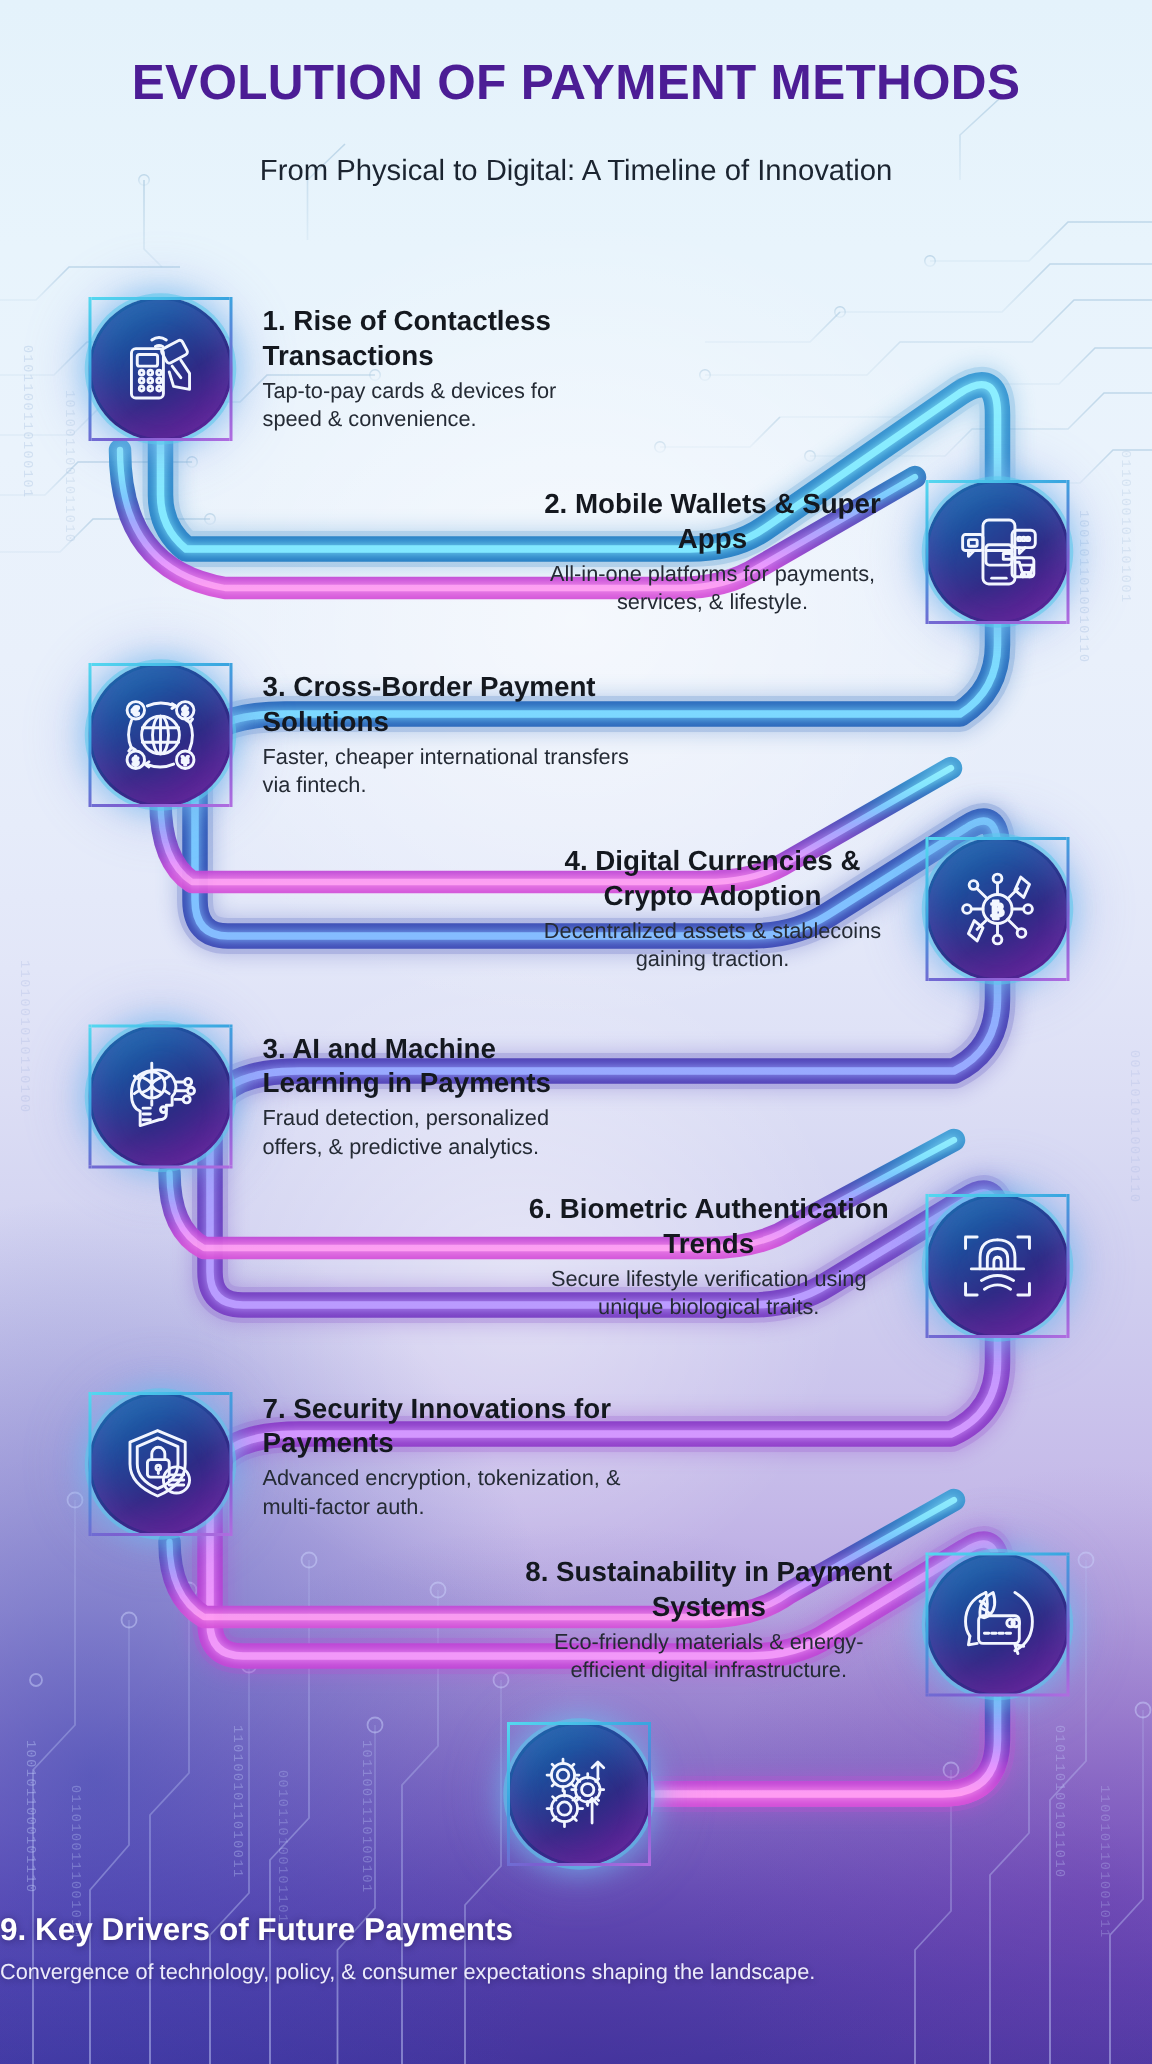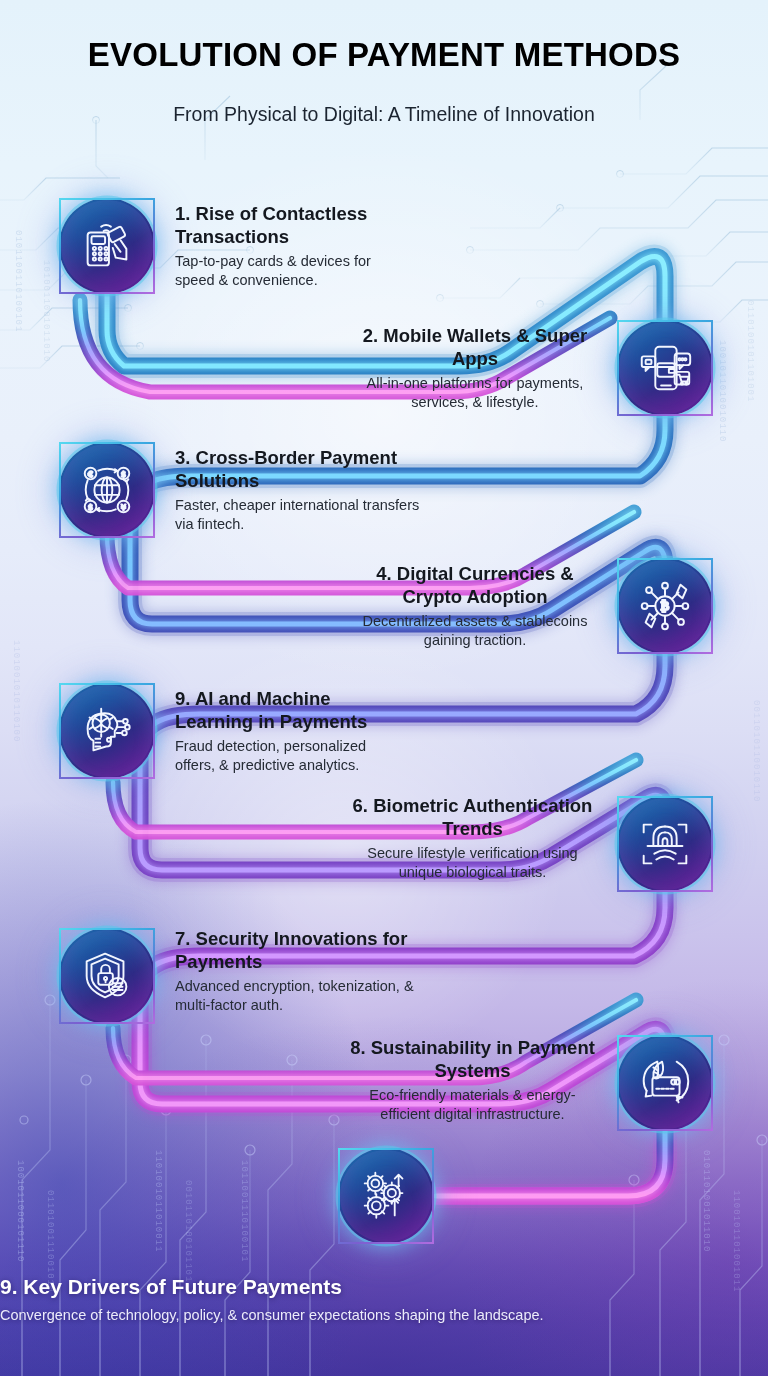--- a/index.html
+++ b/index.html
@@ -61,21 +61,21 @@
     letter-spacing:1px;
     line-height:11px;
     writing-mode:vertical-rl;
     white-space:nowrap;
     user-select:none;
   }
 
   
   .header { position:absolute; top:36px; left:0; width:768px; text-align:center; z-index:8; }
   .title {
-    font-size:33px; font-weight:bold; color:#000000;
+    font-size:33px; font-weight:bold; color:#4c1d95;
     letter-spacing:.2px; line-height:1.17;
     text-transform:uppercase;
   }
   .subtitle {
     margin-top:28px;
     font-size:19.5px; color:#1b2430; font-weight:400;
   }
 
   
   .pipe-layer { position:absolute; inset:0; z-index:2; }
@@ -427,21 +427,21 @@
         <path d="M42 22 h6 M42 28 h8 M42 34 h5"></path>
         <circle cx="51" cy="22" r="2.4"></circle>
           <circle cx="53" cy="28" r="2.4"></circle>
           <circle cx="50" cy="34" r="2.4"></circle>
         <path d="M20 44 h5 M20 48 h5 M20 40 h5"></path>
         <circle cx="34" cy="41" r="2"></circle>
       </svg>
     </div>
   </div>
   <div class="txt left-al" style="left:175px; top:688px; width:235px;">
-    <h3>9. AI and Machine Learning in Payments</h3>
+    <h3>3. AI and Machine Learning in Payments</h3>
     <p>Fraud detection, personalized offers, &amp; predictive analytics.</p>
   </div>
 
   <div class="node" style="left:617px; top:796px;">
     <div class="circle">
       <svg viewBox="0 0 64 64" fill="none" stroke-width="2" stroke-linecap="round" stroke-linejoin="round">
         <path d="M10 20 v-8 h8 M54 20 v-8 h-8 M10 44 v8 h8 M54 44 v8 h-8"></path>
         <path d="M32 14 q-12 0 -12 12 v8"></path>
         <path d="M32 14 q12 0 12 12 v8"></path>
         <path d="M32 20 q-7 0 -7 7 v7"></path>

